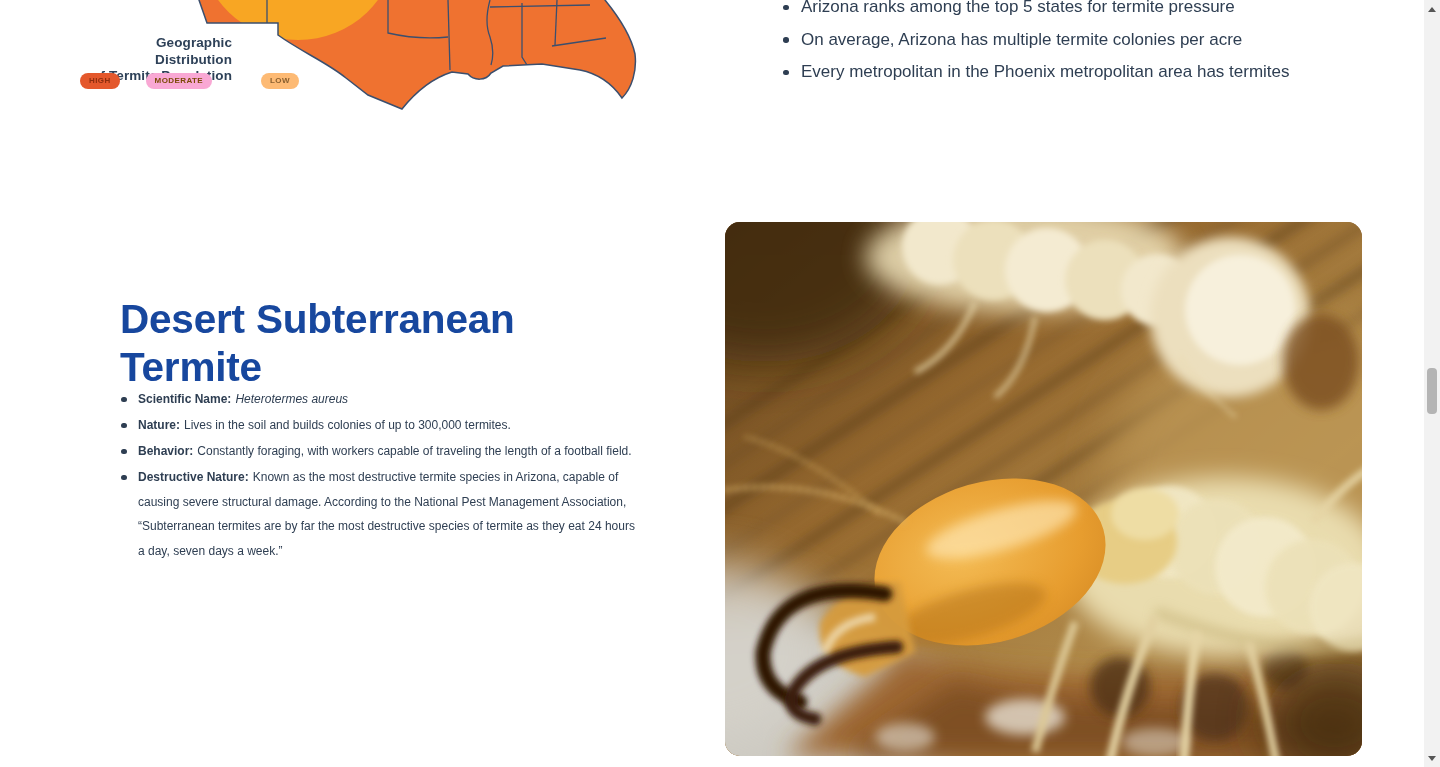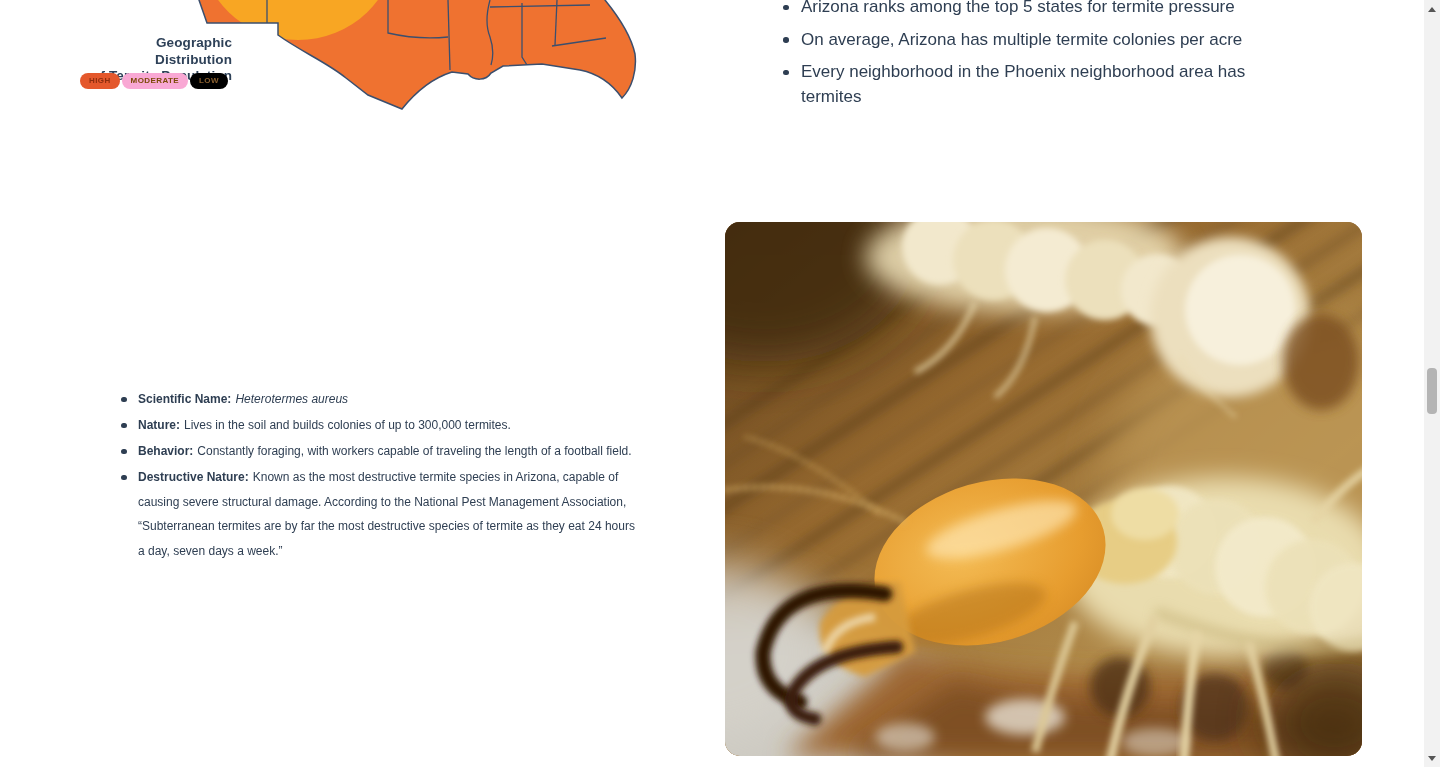--- a/index.html
+++ b/index.html
@@ -6,28 +6,28 @@
   .canvas{
     position:relative;width:1440px;height:767px;overflow:hidden;background:#ffffff;
     font-family:"Liberation Sans", sans-serif;color:#2e3e52;
   }
 
   
   .map-title{
     position:absolute;left:76px;top:35px;width:156px;text-align:right;
     font-size:13.5px;line-height:16.5px;font-weight:700;color:#2e4158;letter-spacing:.1px;
   }
-  .map-legend{position:absolute;left:80px;top:73px;display:flex;gap:2px;align-items:center;}
+  .map-legend{position:absolute;left:80px;top:73px;display:flex;gap:26px;align-items:center;}
   .pill{
     border-radius:9px;font-size:8px;font-weight:700;letter-spacing:.4px;
     padding:4px 9px;line-height:8px;display:inline-block;
   }
   .pill.high{background:#e4582c;color:#8c2d0e;}
   .pill.moderate{background:#f9a8d4;color:#7c4a07;}
-  .pill.low{background:#000000;color:#8a6030;}
+  .pill.low{background:#fdba74;color:#8a6030;margin-left:23px;}
   .map-art{position:absolute;left:150px;top:-63px;width:500px;height:175px;}
 
   
   .stats-list{
     position:absolute;left:801px;top:-13px;width:505px;
     list-style:none;margin:0;padding:0;
     font-size:17px;line-height:24.6px;color:#2e3e52;
   }
   .stats-list li{position:relative;margin:8px 0 1px 0;}
   .stats-list li::before{
@@ -101,23 +101,24 @@
 
   <div class="map-legend">
     <span class="pill high">HIGH</span>
     <span class="pill moderate">MODERATE</span>
     <span class="pill low">LOW</span>
   </div>
 
   <ul class="stats-list">
     <li>Arizona ranks among the top 5 states for termite pressure</li>
     <li>On average, Arizona has multiple termite colonies per acre</li>
-    <li>Every neighborhood in the Phoenix neighborhood area has termites</li>
+    <li>Every metropolitan in the Phoenix metropolitan area has termites</li>
   </ul>
 
+  <h2 class="species-heading">Desert Subterranean Termite</h2>
 
   <ul class="species-list">
     <li>
       <strong>Scientific Name:</strong><span class="sci">Heterotermes aureus</span>
     </li>
     <li>
       <strong>Nature:</strong><span>Lives in the soil and builds colonies of up to 300,000 termites.</span>
     </li>
     <li>
       <strong>Behavior:</strong><span>Constantly foraging, with workers capable of traveling the length of a football field.</span>

